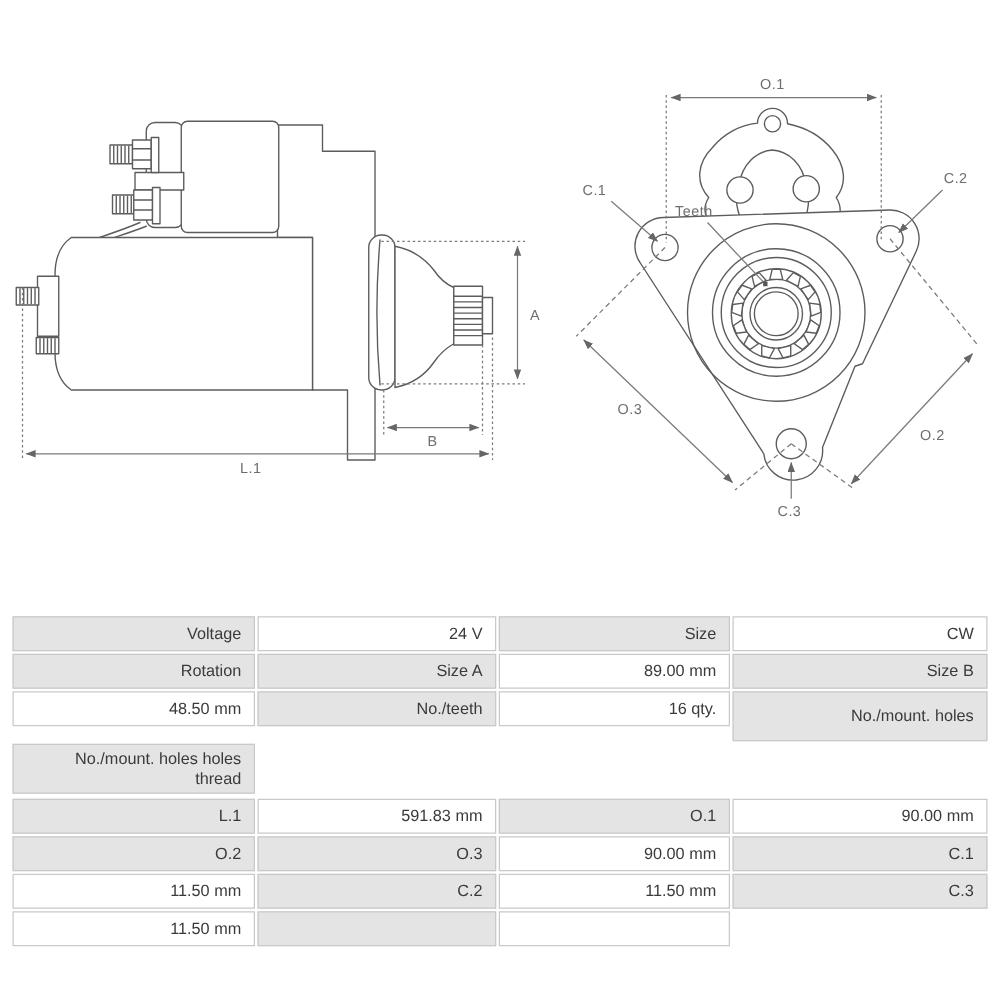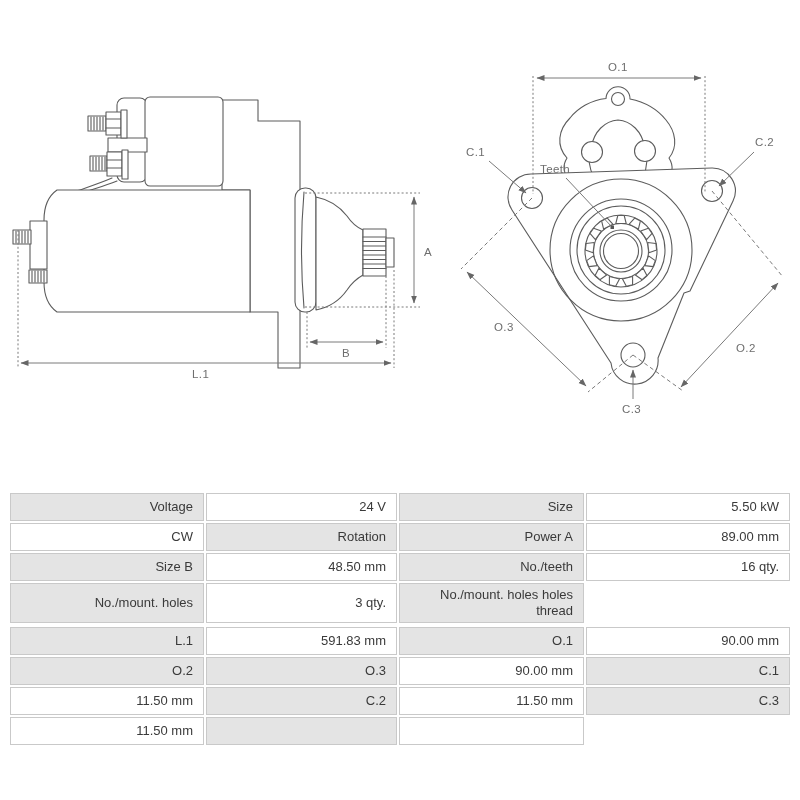--- a/index.html
+++ b/index.html
@@ -155,34 +155,32 @@
   <text x="494" y="331">O.3</text>
   <text x="736" y="352">O.2</text>
   <text x="622" y="413">C.3</text>
 </svg>
 
 <div class="spec">
   <div class="grid g1">
     <div class="cell lab r28">Voltage</div>
     <div class="cell val r28">24 V</div>
     <div class="cell lab r28">Size</div>
-    <div class="cell val r28">5.50 kW</div>
 
     <div class="cell val r28">CW</div>
     <div class="cell lab r28">Rotation</div>
-    <div class="cell lab r28">Power A</div>
+    <div class="cell lab r28">Size A</div>
     <div class="cell val r28">89.00 mm</div>
 
     <div class="cell lab r28">Size B</div>
     <div class="cell val r28">48.50 mm</div>
     <div class="cell lab r28">No./teeth</div>
     <div class="cell val r28">16 qty.</div>
 
     <div class="cell lab r40">No./mount. holes</div>
-    <div class="cell val r40">3 qty.</div>
     <div class="cell lab r40 wrap">No./mount. holes holes thread</div>
   </div>
 
   <div class="grid g2">
     <div class="cell lab r28">L.1</div>
     <div class="cell val r28">591.83 mm</div>
     <div class="cell lab r28">O.1</div>
     <div class="cell val r28">90.00 mm</div>
 
     <div class="cell lab r28">O.2</div>

